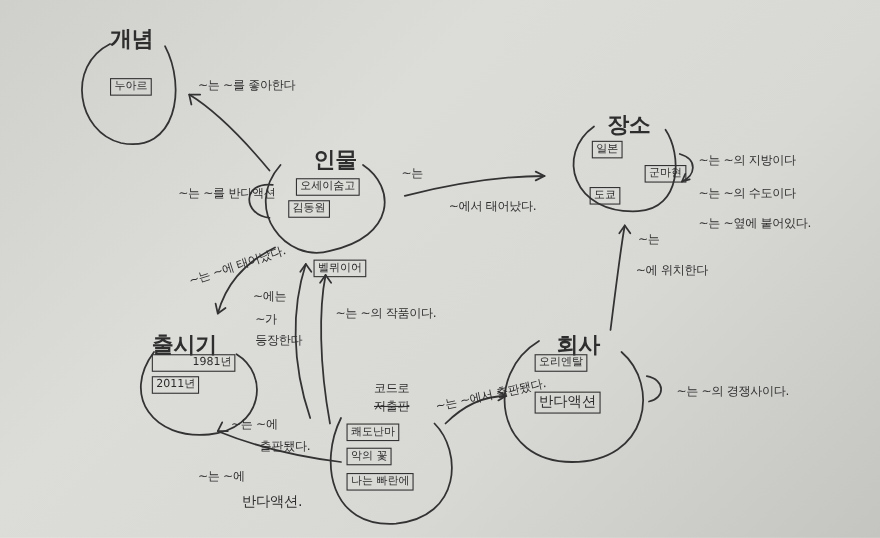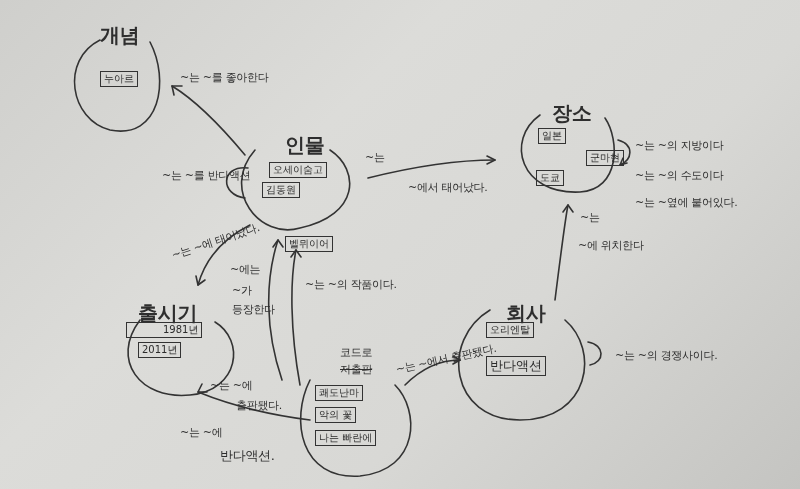--- a/index.html
+++ b/index.html
@@ -57,21 +57,21 @@
 <div class="box" style="left:269px;top:162px;">오세이숨고</div>
 <div class="box" style="left:262px;top:182px;">김동원</div>
 <div class="box" style="left:285px;top:202px;margin-top:34px;">벨뮈이어</div>
 
 <div class="t title" style="left:552px;top:100px;">장소</div>
 <div class="box" style="left:538px;top:128px;">일본</div>
 <div class="box" style="left:546px;top:150px;margin-left:40px;">군마현</div>
 <div class="box" style="left:536px;top:170px;">도쿄</div>
 
 <div class="t title" style="left:138px;top:300px;">출시기</div>
-<div class="box" style="left:126px;top:322px;padding-left:36px;">1981년</div>
+<div class="box" style="left:138px;top:322px;padding-left:36px;">1981년</div>
 <div class="box" style="left:138px;top:342px;">2011년</div>
 
 <div class="t" style="left:340px;top:345px;">코드로</div>
 <div class="t strike" style="left:340px;top:362px;">저출판</div>
 <div class="box" style="left:315px;top:385px;">쾌도난마</div>
 <div class="box" style="left:315px;top:407px;">악의 꽃</div>
 <div class="box" style="left:315px;top:430px;">나는 빠란에</div>
 
 <div class="t title" style="left:506px;top:300px;">회사</div>
 <div class="box" style="left:486px;top:322px;">오리엔탈</div>

